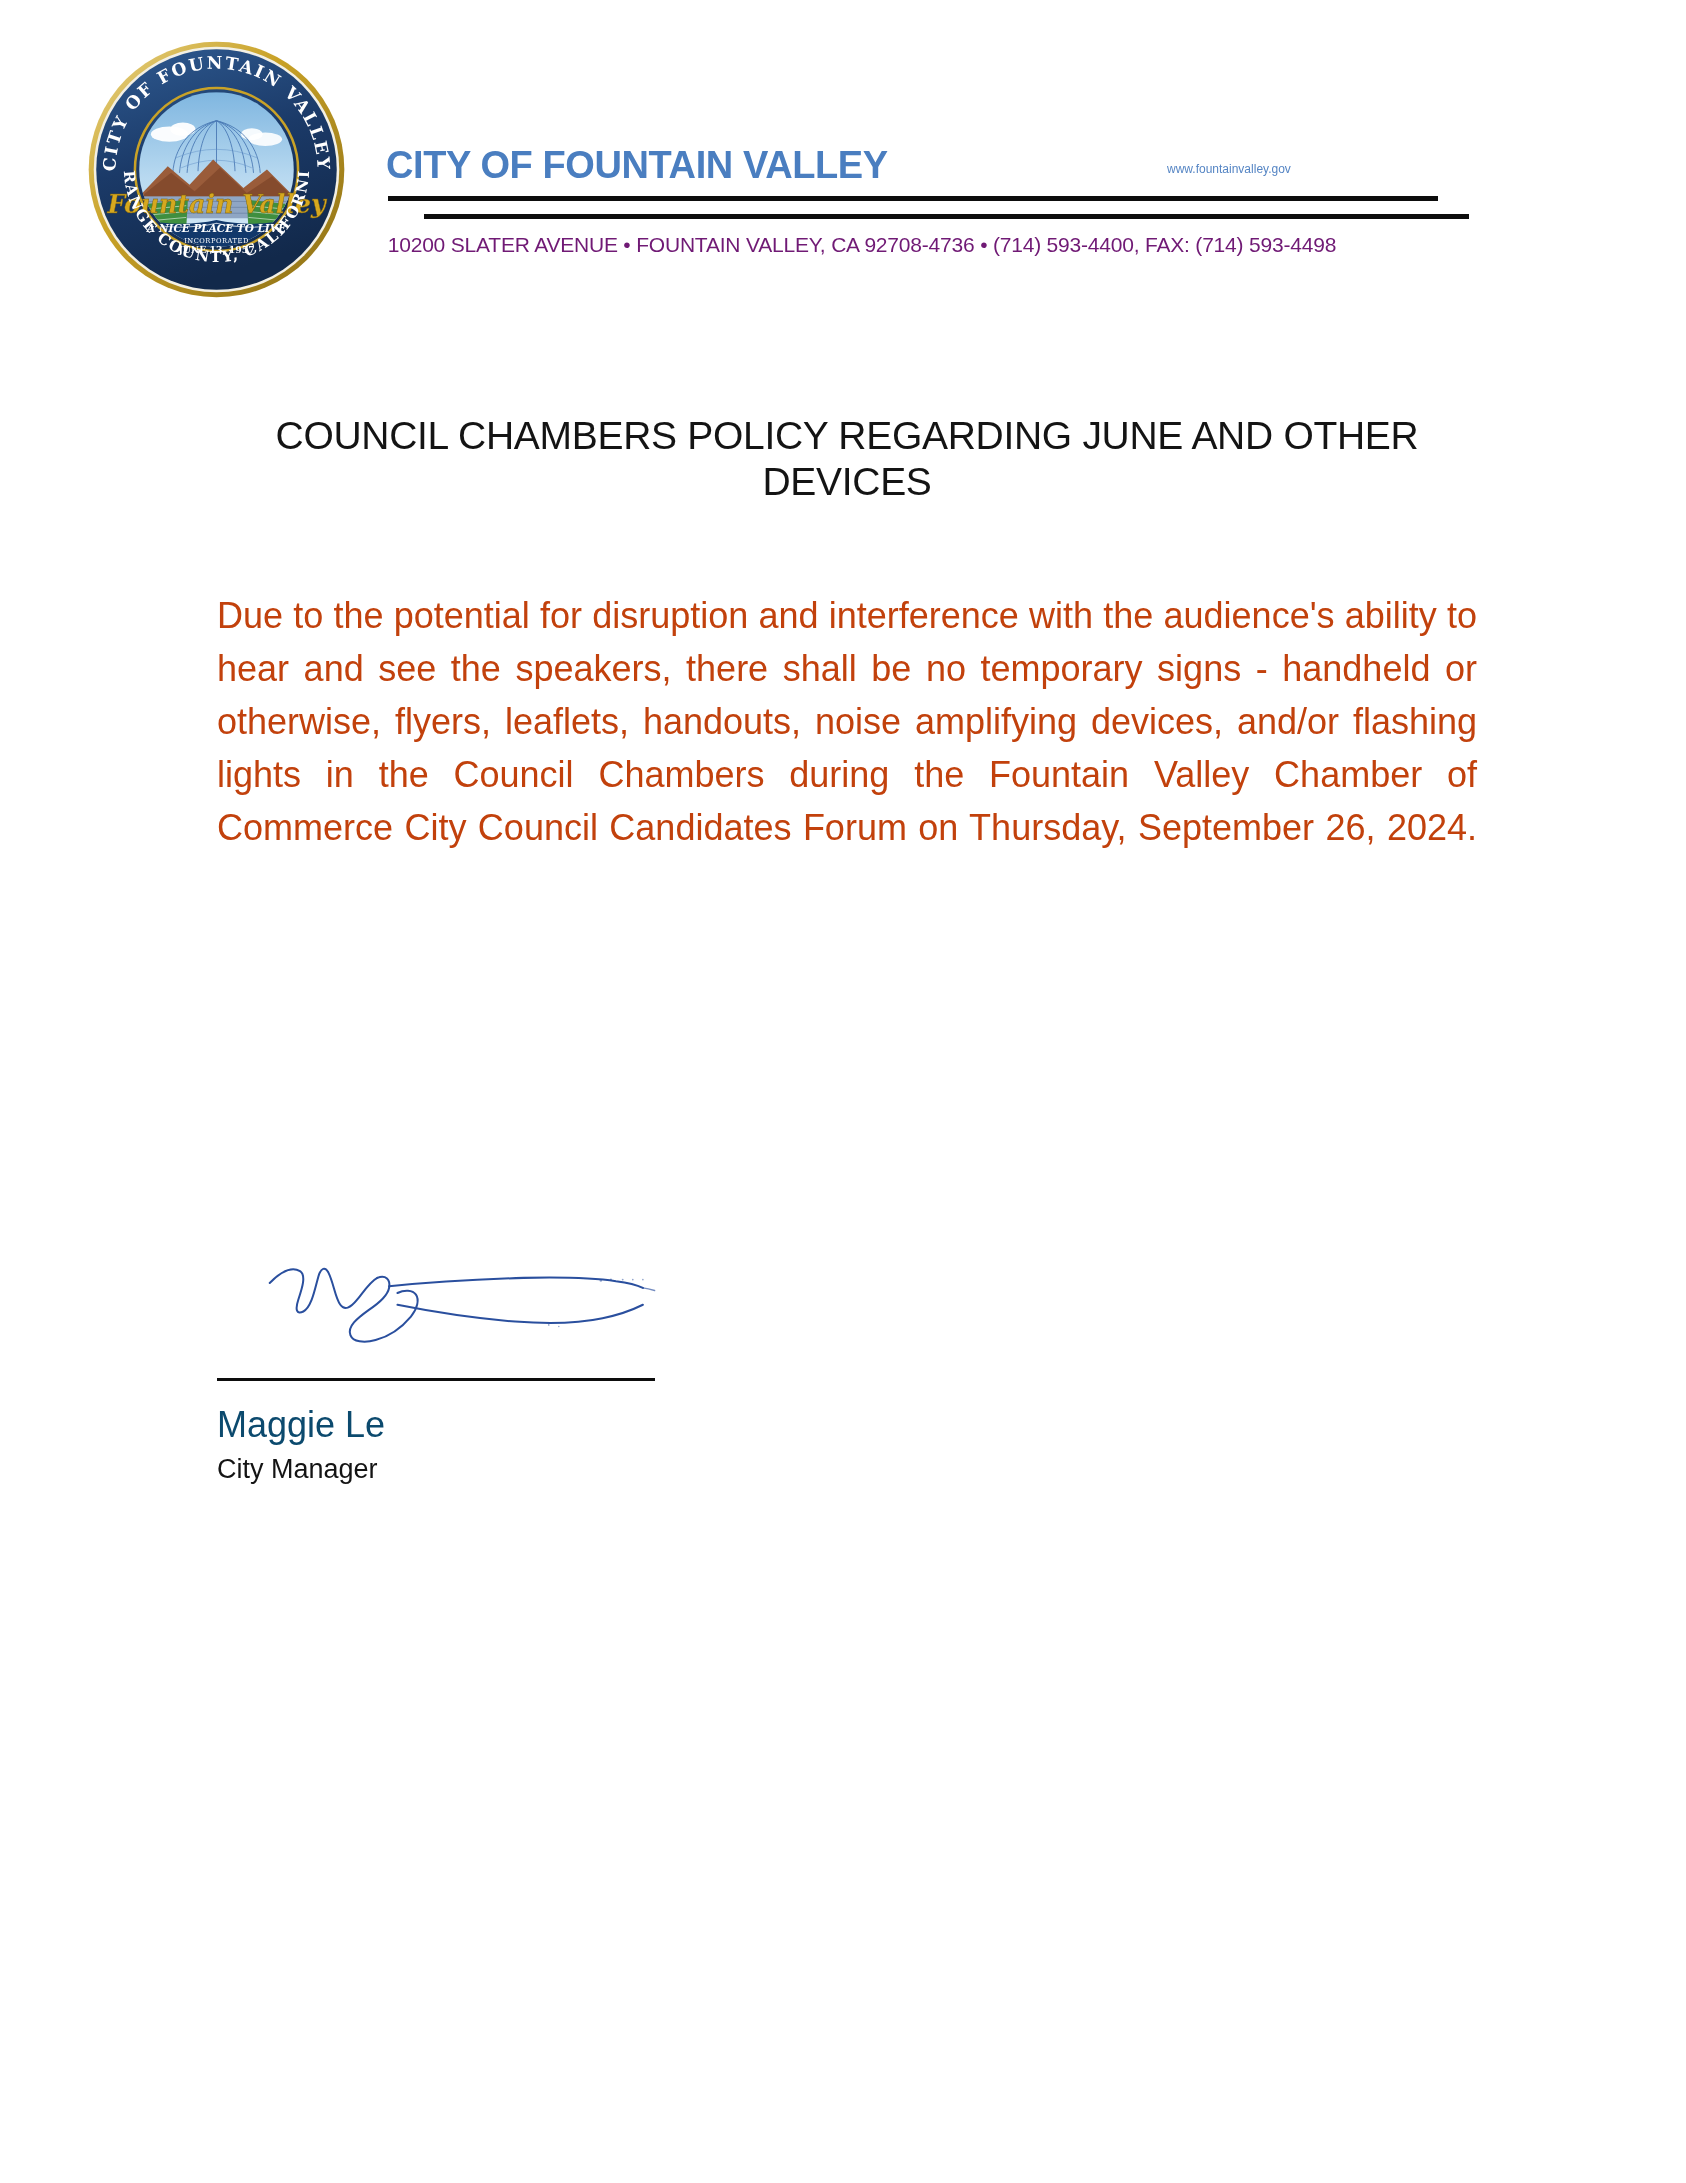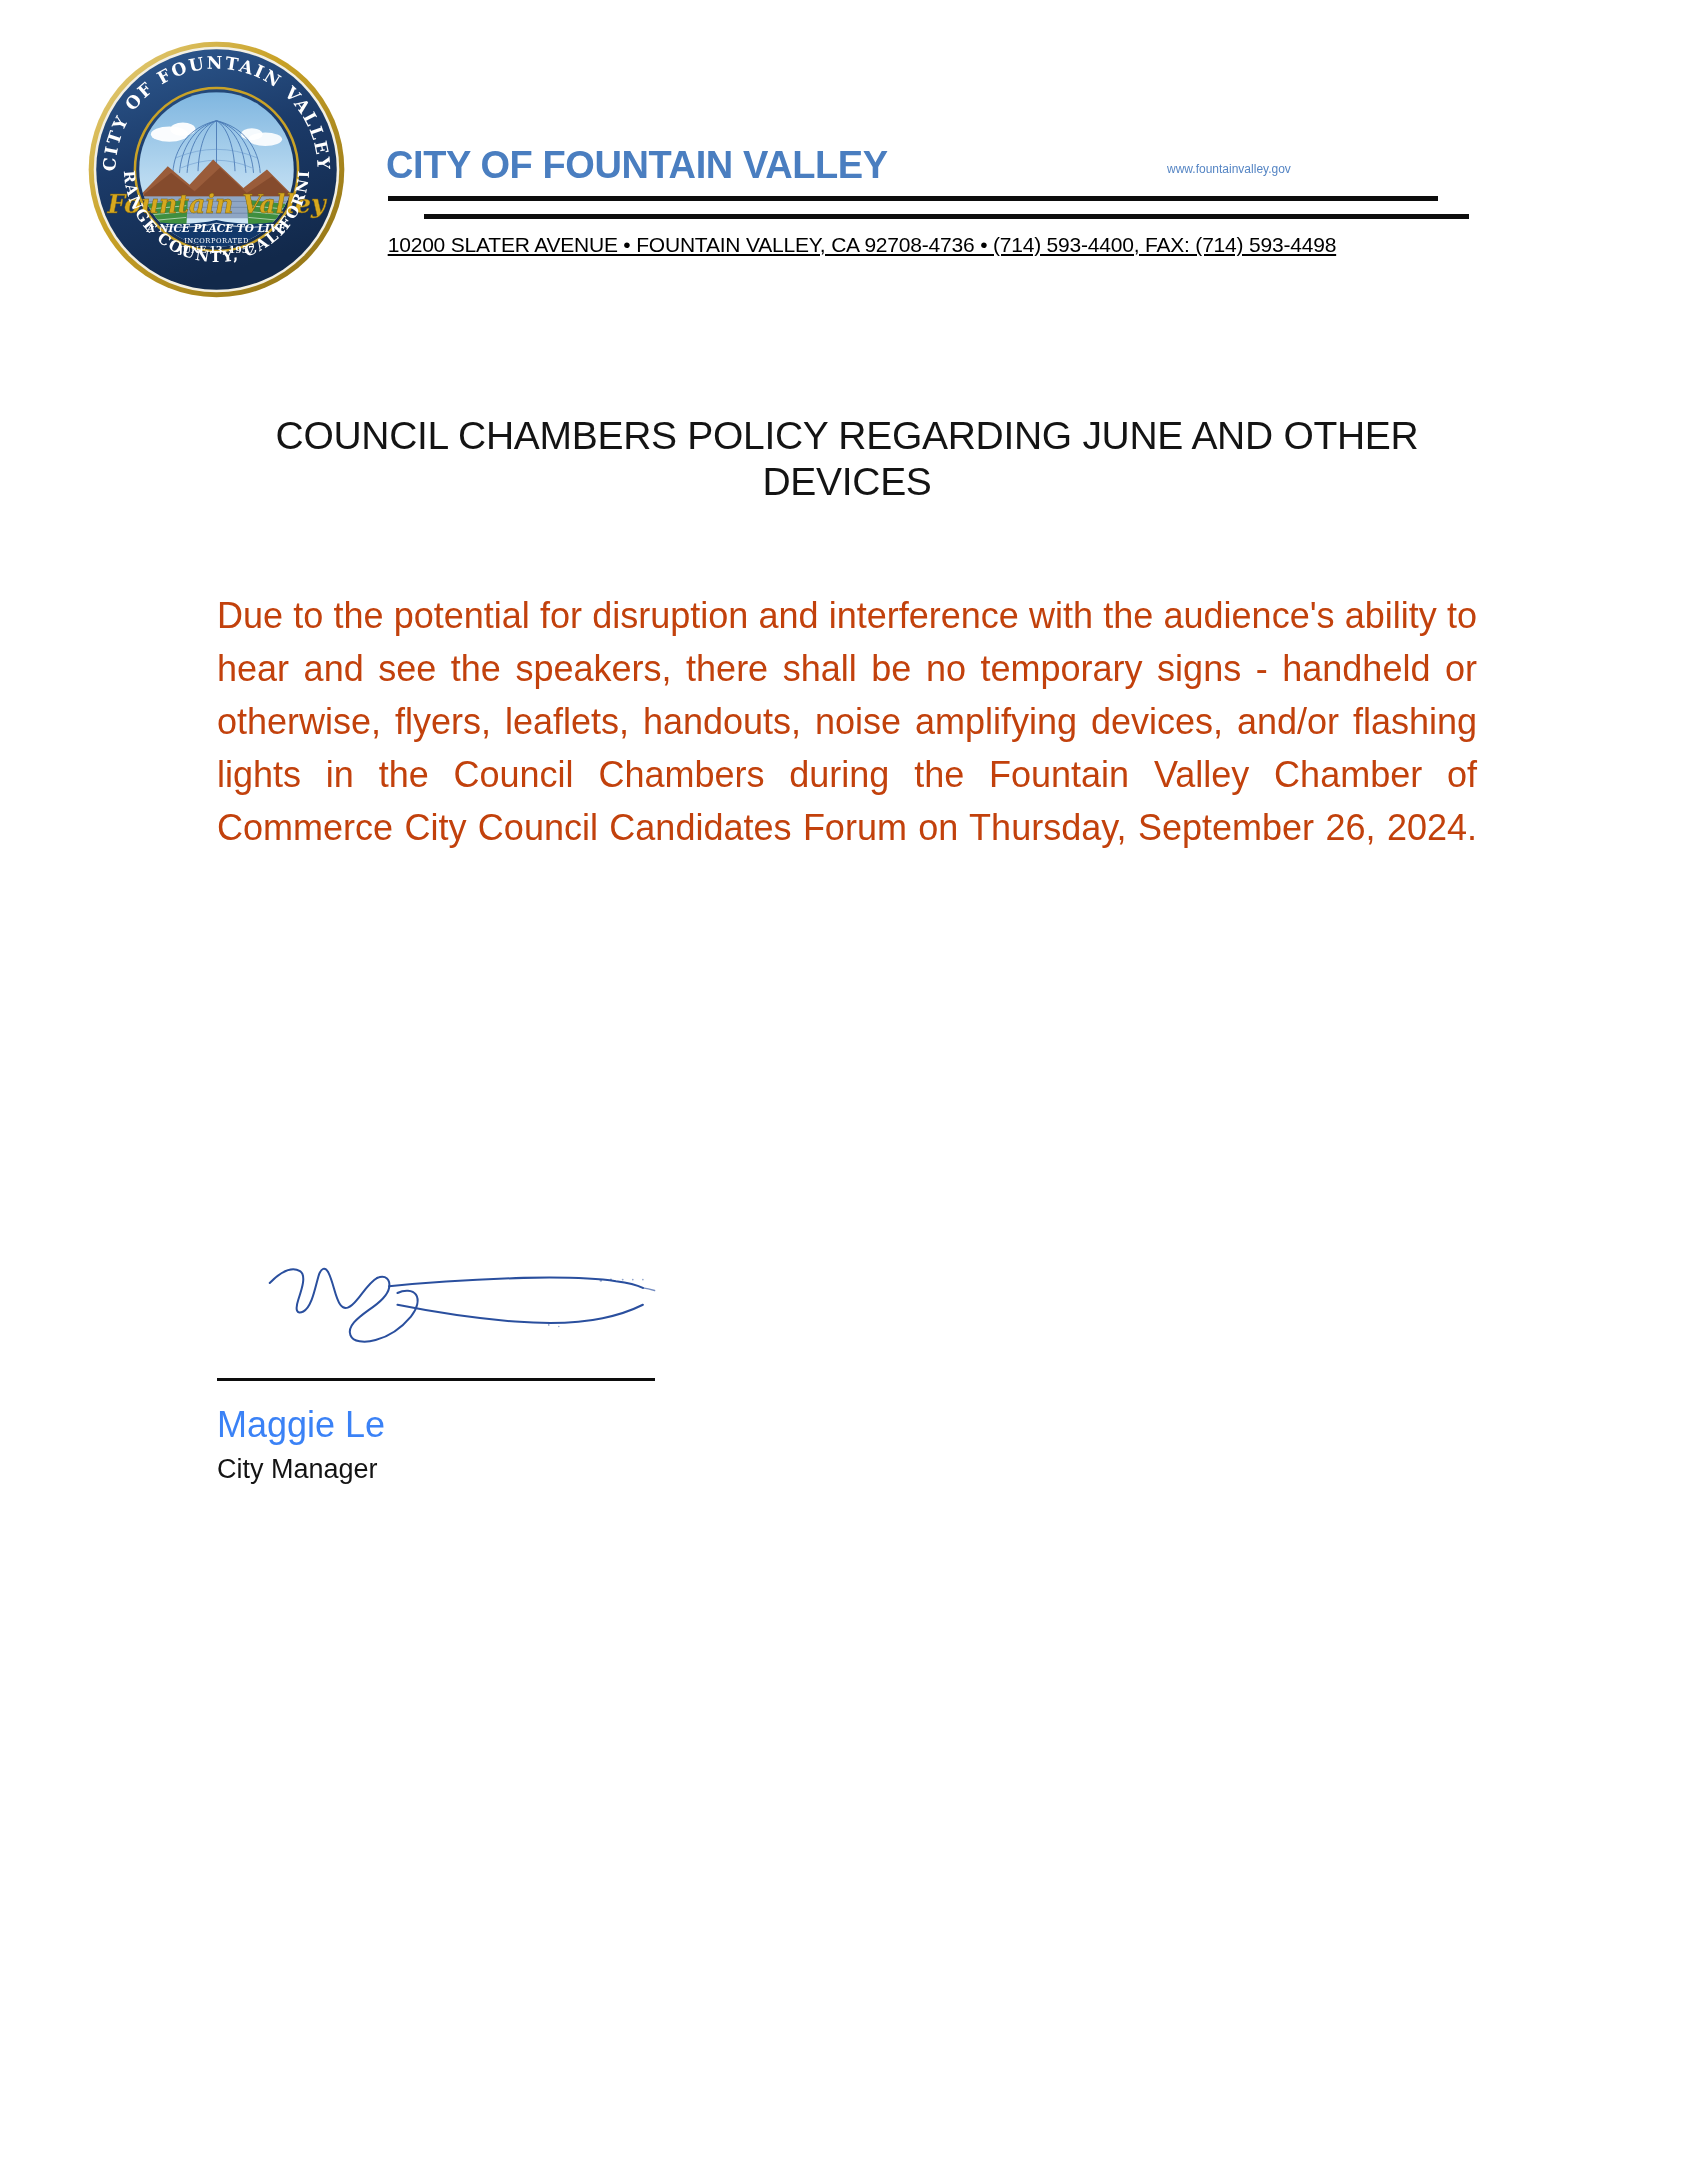--- a/index.html
+++ b/index.html
@@ -74,24 +74,23 @@
     left: 38px;
     top: 80px;
     width: 1045px;
     height: 5px;
   }
   #address-line {
     position: absolute;
     left: 1.7px;
     top: 99px;
     font-size: 21px;
-    color: #000000;
+    color: #701a75;
     white-space: nowrap;
     letter-spacing: -0.2px;
-    text-decoration: underline;
   }
 
   
   #doc-title {
     position: absolute;
     left: 217px;
     top: 413px;
     width: 1260px;
     text-align: center;
     font-size: 39px;
@@ -141,21 +140,21 @@
     top: 144px;
     width: 438px;
     height: 3.4px;
     background: #0d0d0d;
   }
   #signer-name {
     position: absolute;
     left: 0;
     top: 170px;
     font-size: 36px;
-    color: #3b82f6;
+    color: #0c4a6e;
     white-space: nowrap;
   }
   #signer-title {
     position: absolute;
     left: 0;
     top: 220px;
     font-size: 27px;
     color: #141414;
     white-space: nowrap;
   }

